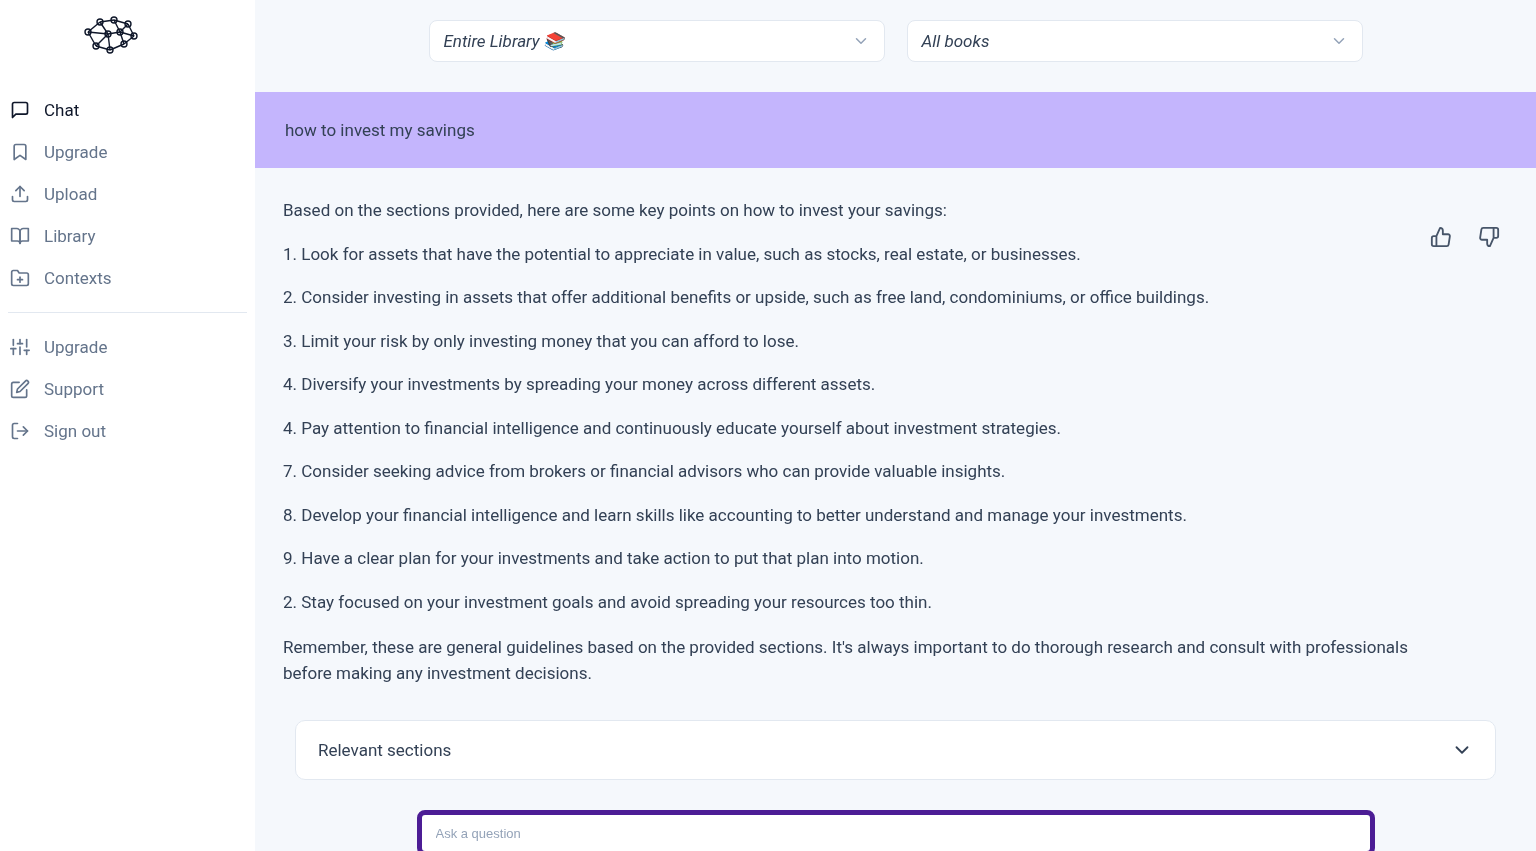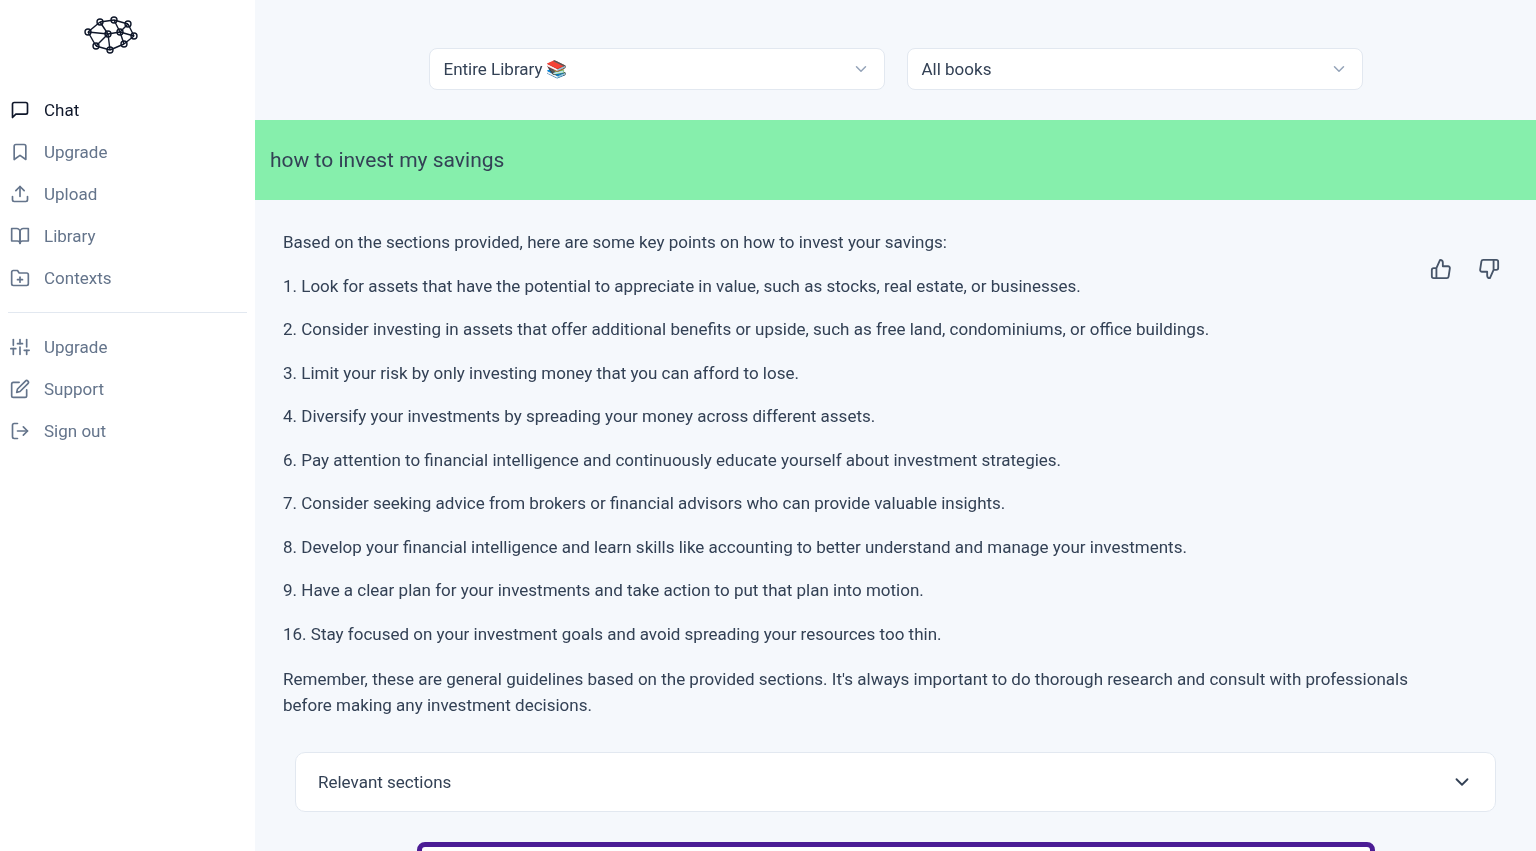--- a/index.html
+++ b/index.html
@@ -58,46 +58,47 @@
 .divider { border: none; border-top: 1px solid #e2e8f0; margin: 16px 0; }
 
 .main {
   flex: 1;
   background: #f5f8fc;
   display: flex;
   flex-direction: column;
   overflow: hidden;
 }
 .topbar {
-  padding: 48px 0 30px;
+  padding: 20px 0 30px;
   display: flex;
   gap: 22px;
   justify-content: center;
+  font-style: italic;
 }
 .select {
   width: 456px;
   height: 42px;
   background: #ffffff;
   border: 1px solid #e2e8f0;
   border-radius: 8px;
   display: flex;
   align-items: center;
   justify-content: space-between;
   padding: 0 14px;
   cursor: pointer;
   color: #334155;
   font-size: 17px;
 }
 .select .chev { color: #94a3b8; }
 
 .query-bar {
-  background: #86efac;
-  padding: 28px 15px;
+  background: #c4b5fd;
+  padding: 28px 30px;
   color: #334155;
-  font-size: 21px;
+  font-size: 17px;
 }
 
 .content {
   flex: 1;
   overflow: auto;
   padding: 30px 28px 0;
 }
 .answer-row { display: flex; gap: 19px; align-items:flex-start; }
 .answer {
   flex: 1;
@@ -306,25 +307,25 @@
 
     <div class="content">
       <div class="answer-row">
         <div class="answer">
           <p>Based on the sections provided, here are some key points on how to invest your savings:</p>
           <div class="num-list">
             <div class="num-line">1. Look for assets that have the potential to appreciate in value, such as stocks, real estate, or businesses.</div>
             <div class="num-line">2. Consider investing in assets that offer additional benefits or upside, such as free land, condominiums, or office buildings.</div>
             <div class="num-line">3. Limit your risk by only investing money that you can afford to lose.</div>
             <div class="num-line">4. Diversify your investments by spreading your money across different assets.</div>
-            <div class="num-line">6. Pay attention to financial intelligence and continuously educate yourself about investment strategies.</div>
+            <div class="num-line">4. Pay attention to financial intelligence and continuously educate yourself about investment strategies.</div>
             <div class="num-line">7. Consider seeking advice from brokers or financial advisors who can provide valuable insights.</div>
             <div class="num-line">8. Develop your financial intelligence and learn skills like accounting to better understand and manage your investments.</div>
             <div class="num-line">9. Have a clear plan for your investments and take action to put that plan into motion.</div>
-            <div class="num-line">16. Stay focused on your investment goals and avoid spreading your resources too thin.</div>
+            <div class="num-line">2. Stay focused on your investment goals and avoid spreading your resources too thin.</div>
           </div>
           <p>Remember, these are general guidelines based on the provided sections. It's always important to do thorough research and consult with professionals before making any investment decisions.</p>
         </div>
         <div class="feedback">
           <span class="fb-btn">
             <svg width="22" height="22" viewBox="0 0 24 24" fill="none" stroke="currentColor" stroke-width="2" stroke-linecap="round" stroke-linejoin="round">
                 <path d="M14 9V5a3 3 0 0 0-3-3l-4 9v11h11.28a2 2 0 0 0 2-1.7l1.38-9a2 2 0 0 0-2-2.3zM7 22H4a2 2 0 0 1-2-2v-7a2 2 0 0 1 2-2h3"></path>
               </svg>
           </span>
           <span class="fb-btn">

